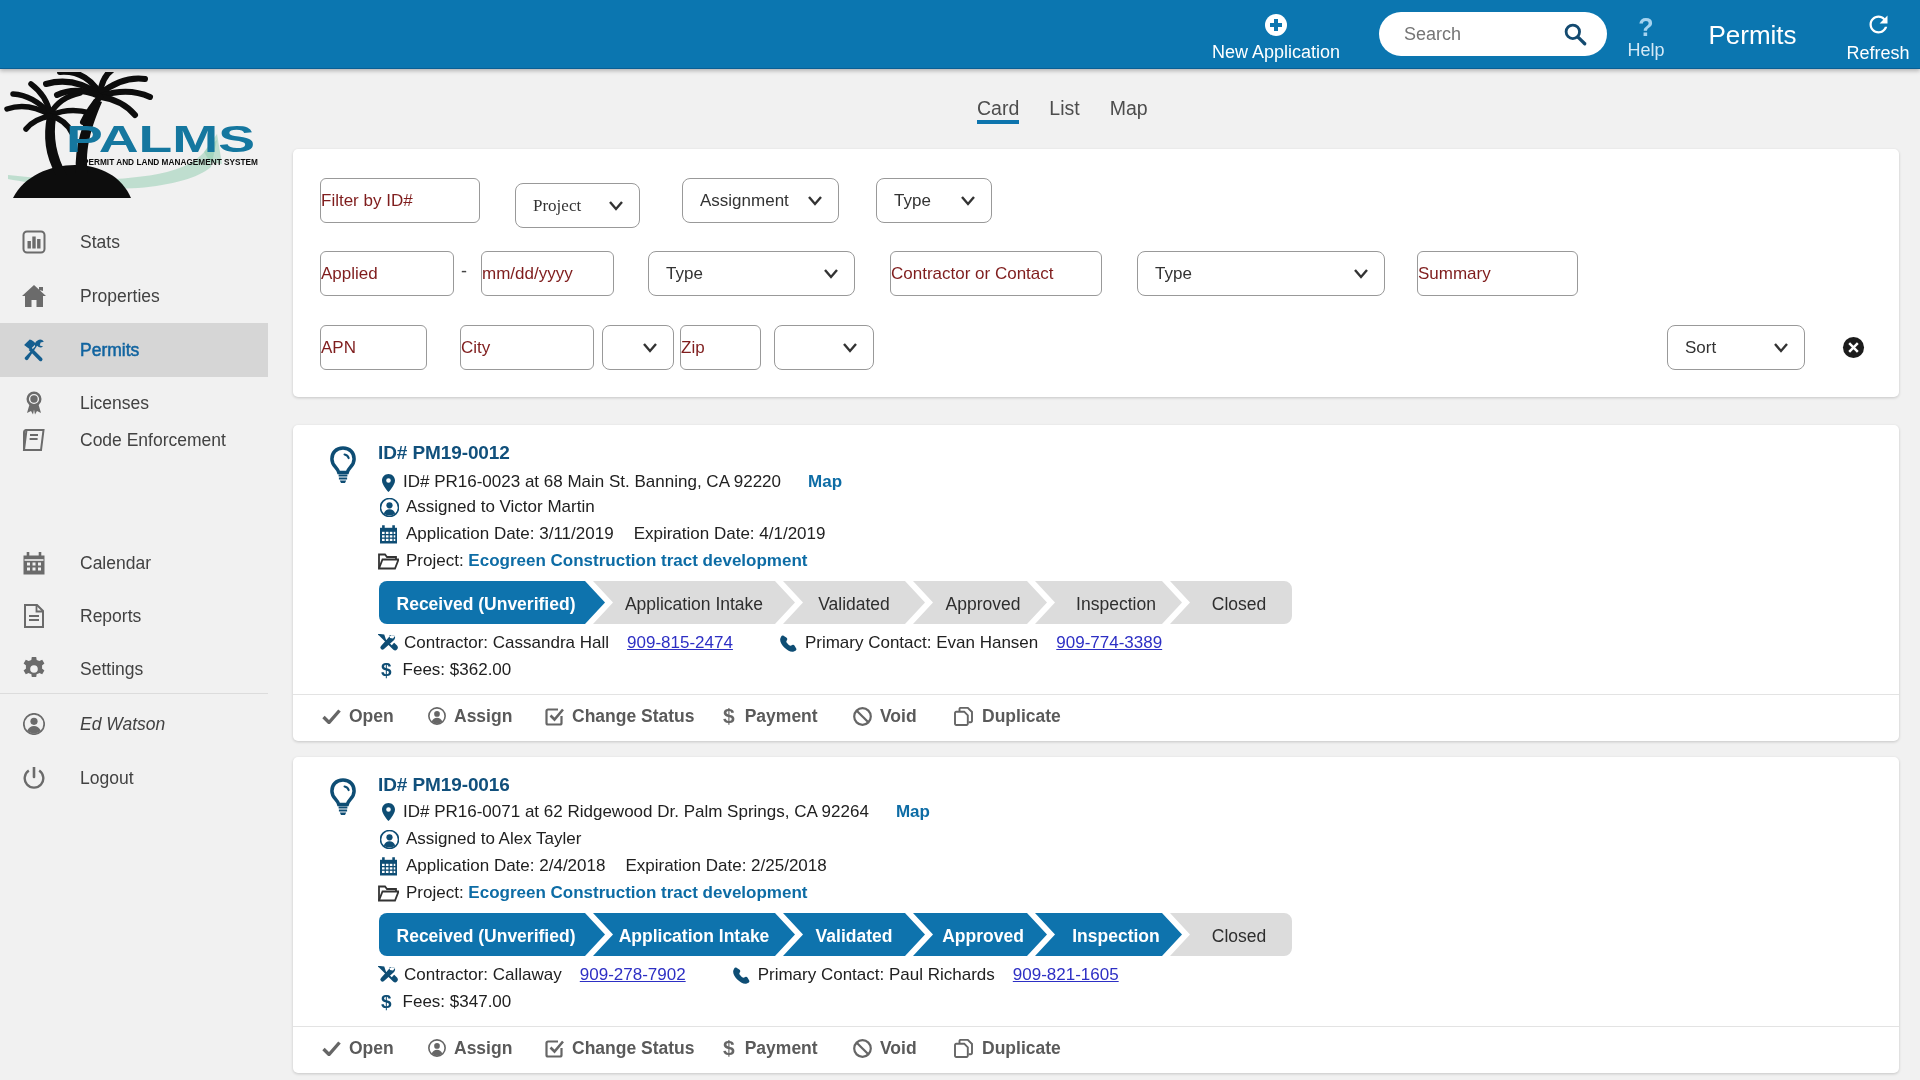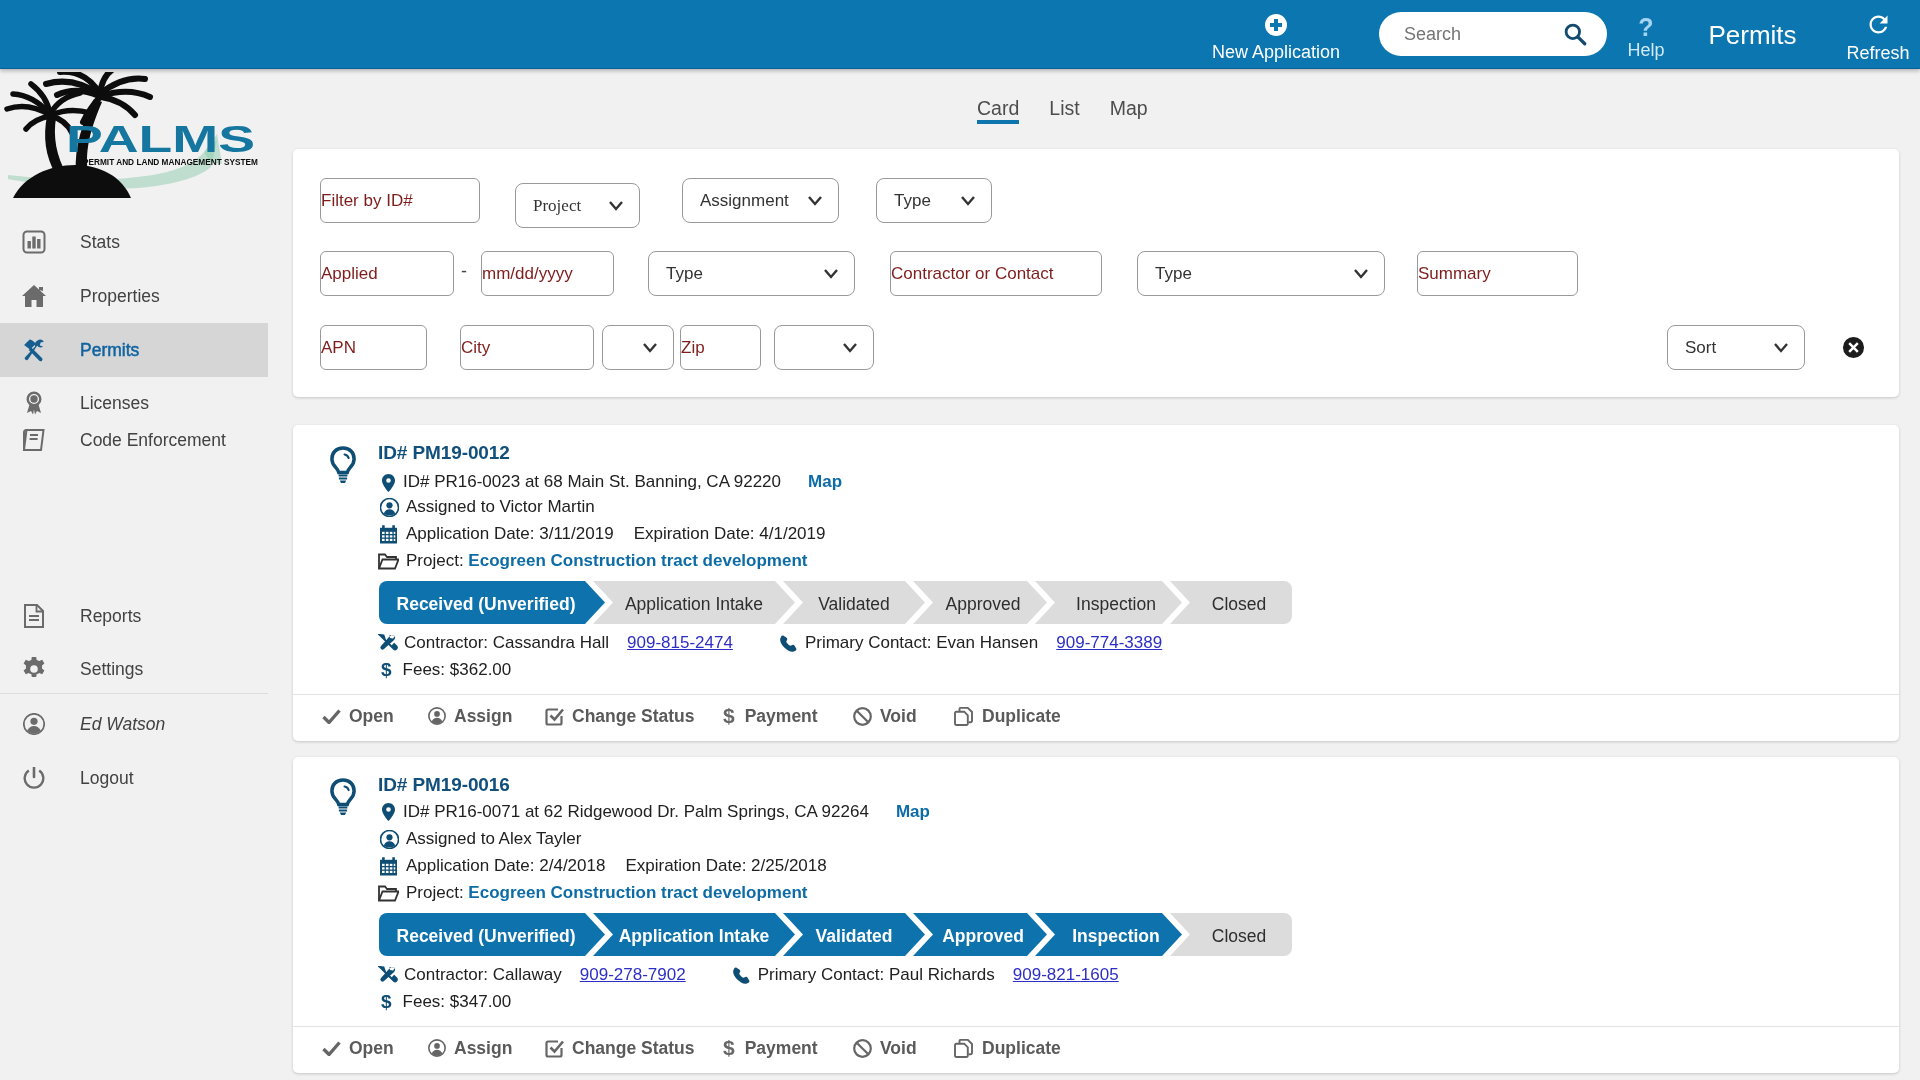--- a/index.html
+++ b/index.html
@@ -167,20 +167,38 @@
     </div>
   <div class="menu-item" style="top:344px">
       <span class="mi" id="i-book">
         <svg width="24" height="22" viewBox="0 0 24 22">
           <path d="M4.5 1 H21.5 L19 21 H2 Z" fill="none" stroke="#6b6b6b" stroke-width="2"></path>
           <path d="M4.5 1 C 3 1 2 2 2 3.5 V 21" fill="none" stroke="#6b6b6b" stroke-width="2"></path>
           <path d="M8 6 H16 M7.6 10 H15.6" stroke="#6b6b6b" stroke-width="1.8"></path>
         </svg>
       </span>
       <span class="mt">Code Enforcement</span>
+    </div>
+  <div class="menu-item" style="top:467px">
+      <span class="mi" id="i-cal">
+        <svg width="22" height="23" viewBox="0 0 22 23">
+          <path d="M0.5 3.5 h21 v19 h-21 z" fill="#6b6b6b"></path>
+          <path d="M5 0 v5 M17 0 v5" stroke="#6b6b6b" stroke-width="2.6"></path>
+          <path d="M1.5 8 h19" stroke="#f1f1f1" stroke-width="1.6"></path>
+          <g fill="#f1f1f1">
+            <rect x="4" y="10.5" width="3" height="3"></rect>
+            <rect x="9.5" y="10.5" width="3" height="3"></rect>
+            <rect x="15" y="10.5" width="3" height="3"></rect>
+            <rect x="4" y="15.5" width="3" height="3"></rect>
+            <rect x="9.5" y="15.5" width="3" height="3"></rect>
+            <rect x="15" y="15.5" width="3" height="3"></rect>
+          </g>
+        </svg>
+      </span>
+      <span class="mt">Calendar</span>
     </div>
   <div class="menu-item" style="top:520px">
       <span class="mi" id="i-doc">
         <svg width="20" height="24" viewBox="0 0 20 24">
           <path d="M1 1 H13 L19 7 V23 H1 Z" fill="none" stroke="#6b6b6b" stroke-width="2"></path>
           <path d="M12.5 1.5 V7.5 H18.5" fill="none" stroke="#6b6b6b" stroke-width="1.8"></path>
           <path d="M5 12 h10 M5 16 h10" stroke="#6b6b6b" stroke-width="1.8"></path>
         </svg>
       </span>
       <span class="mt">Reports</span>

